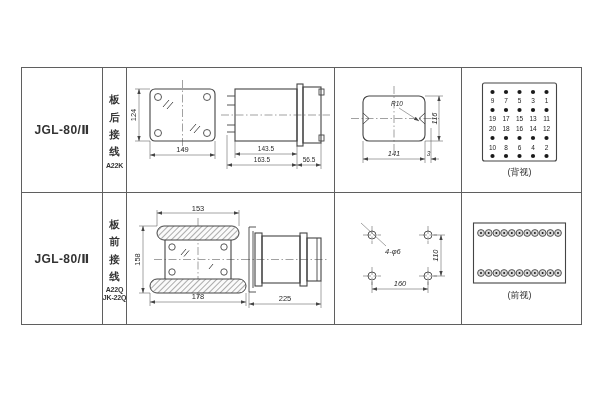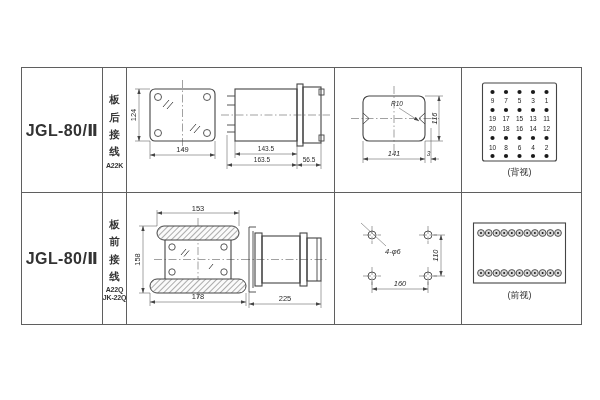--- a/index.html
+++ b/index.html
@@ -9,21 +9,21 @@
   .trow{display:flex;}
   .trow.r1{height:124px;border-bottom:1px solid #5f5f5f;}
   .trow.r2{height:131px;}
   .cell{border-right:1px solid #5f5f5f;position:relative;box-sizing:border-box;}
   .cell:last-child{border-right:none;}
   .c-model{width:81px;display:flex;align-items:center;justify-content:center;}
   .c-wiring{width:24px;display:flex;flex-direction:column;align-items:center;justify-content:center;}
   .c-main{width:208px;}
   .c-cutout{width:127px;font-style:italic;}
   .c-view{width:115px;}
-  .model-txt{font-size:16px;font-weight:600;color:#333;letter-spacing:.4px;white-space:nowrap;}
+  .model-txt{font-size:12px;font-weight:600;color:#333;letter-spacing:.4px;white-space:nowrap;}
   .wchar{font-size:10.5px;color:#333;line-height:1.65;font-weight:600;}
   .wcode{font-size:7px;color:#333;font-weight:600;white-space:nowrap;margin-top:1px;letter-spacing:-.2px;}
   svg{display:block;}
   svg text{font-family:"Liberation Sans","DejaVu Sans",sans-serif;}
   .ln{fill:none;stroke:#444;stroke-width:1.1;}
   .lnt{fill:none;stroke:#444;stroke-width:0.9;}
   .cl{fill:none;stroke:#787878;stroke-width:0.7;stroke-dasharray:8 2.5 1.5 2.5;}
   .ext{fill:none;stroke:#5a5a5a;stroke-width:0.55;}
   .dt{fill:#2b2b2b;font-size:7.5px;}
   .dts{fill:#2b2b2b;font-size:6.5px;}

